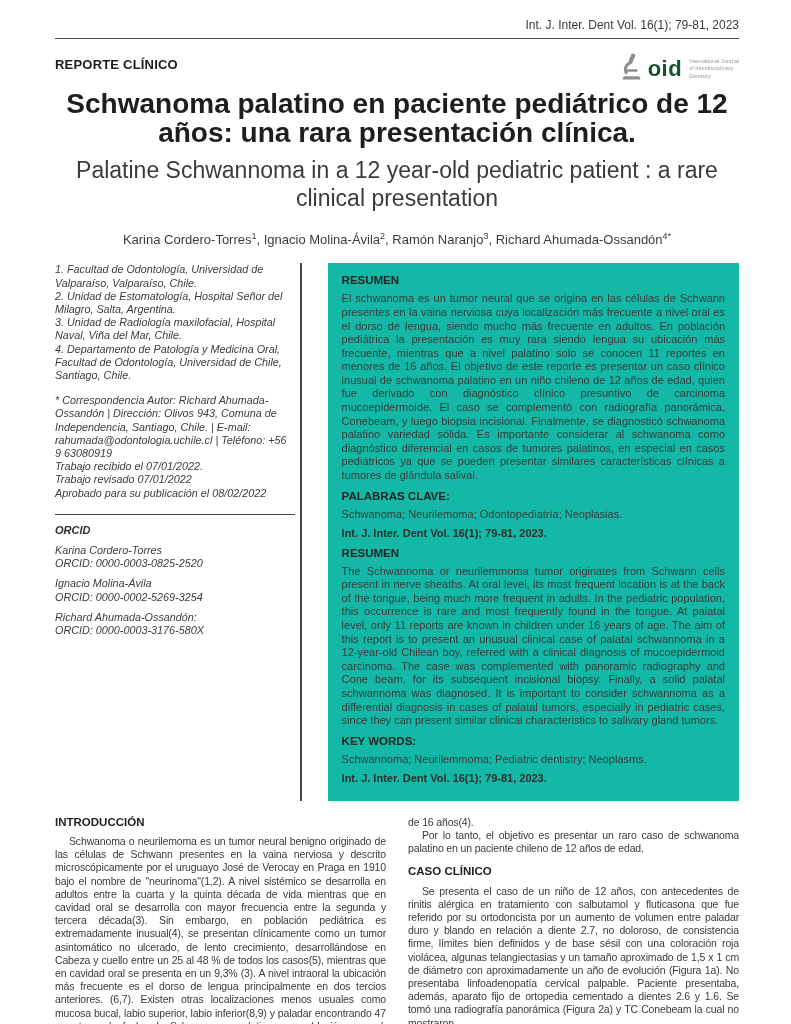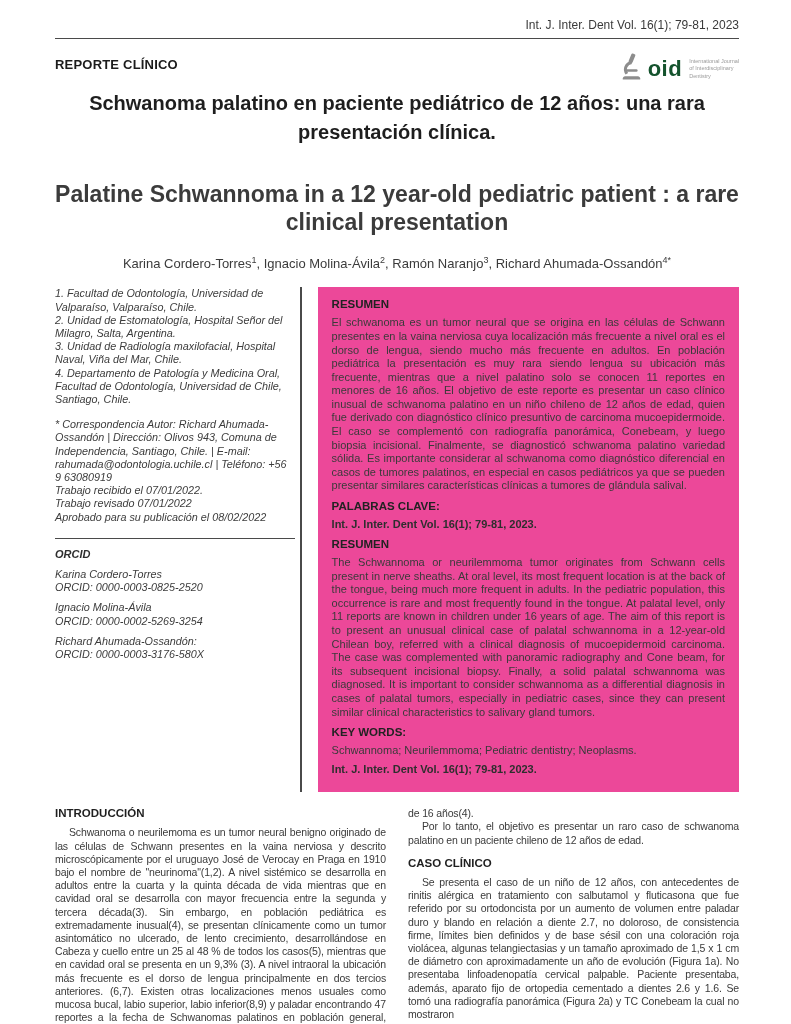--- a/index.html
+++ b/index.html
@@ -16,30 +16,30 @@
   .top-ref { text-align:right; font-size:12px; line-height:14px; color:#3a3a3a; margin-top:2px; }
   .rule { border-top:1.4px solid #4a4a4a; margin-top:6px; }
   .doi { text-align:right; font-size:12.5px; color:#3a3a3a; margin-top:7px; }
   .header-row { display:flex; justify-content:space-between; align-items:flex-start; margin-top:14px; height:42px;gap:20px; }
   .article-type { font-size:13px; font-weight:bold; color:#1c1c1c; letter-spacing:0.2px; padding-top:4px; }
   .logo { display:flex; align-items:center; gap:4px; }
   .logo-text { font-size:22px; color:#14532d; font-weight:bold; letter-spacing:0.5px; }
   .logo-tagline { font-size:5.5px; line-height:1.35; color:#9a9a9a; white-space:pre-line; margin-left:3px; }
 
   
-  .title-es { text-align:center; font-size:20px; line-height:29px; font-weight:bold; color:#1e1e1e; margin-top:4px; }
-  .title-en { text-align:center; font-size:23px; line-height:28px; font-weight:bold; color:#3b3b3b; margin-top:33px; }
+  .title-es { text-align:center; font-size:28px; line-height:29px; font-weight:bold; color:#1e1e1e; margin-top:4px; }
+  .title-en { text-align:center; font-size:23px; line-height:28px; font-weight:normal; color:#3b3b3b; margin-top:9px; }
   .authors  { text-align:center; font-size:13px; color:#3b3b3b; margin-top:19px; }
   .authors sup { font-size:9px; }
 
   
   .main-grid { display:flex; margin-top:16px; align-items:stretch; }
   .left-col { width:240px; flex:none; font-style:italic; font-size:10.8px; line-height:13.2px; color:#3c3c3c; }
   .v-divider { width:1.6px; background:#4a4a4a; flex:none; margin-left:5px; }
-  .gray-box { flex:1; background:#ec4899; margin-left:16px; padding:11px 14px 9px 14px; }
+  .gray-box { flex:1; background:#14b8a6; margin-left:26px; padding:11px 14px 9px 14px; }
 
   .left-col p { margin:0; }
   .left-col .block { margin-bottom:12px; }
   .left-hr { border-top:1.3px solid #4a4a4a; margin:14px 0 9px 0; }
   .orcid-title { font-weight:bold; font-size:11px; margin-bottom:7px; color:#2e2e2e; }
   .orcid-entry { margin-bottom:7px; }
 
   .box-h { font-size:11.5px; font-weight:bold; color:#222222; margin-bottom:6px; }
   .box-p { font-size:11px; line-height:13.6px; text-align:justify; color:#3a3a3a; margin-bottom:7px; }
   .box-line { font-size:11px; color:#3a3a3a; margin-bottom:7px; }
@@ -118,20 +118,21 @@
         </div>
       </div>
     </div>
 
     <div class="v-divider"></div>
 
     <div class="gray-box">
       <div class="box-h">RESUMEN</div>
       <div class="box-p">El schwanoma es un tumor neural que se origina en las células de Schwann presentes en la vaina nerviosa cuya localización más frecuente a nivel oral es el dorso de lengua, siendo mucho más frecuente en adultos. En población pediátrica la presentación es muy rara siendo lengua su ubicación más frecuente, mientras que a nivel palatino solo se conocen 11 reportes en menores de 16 años. El objetivo de este reporte es presentar un caso clínico inusual de schwanoma palatino en un niño chileno de 12 años de edad, quien fue derivado con diagnóstico clínico presuntivo de carcinoma mucoepidermoide. El caso se complementó con radiografía panorámica, Conebeam, y luego biopsia incisional. Finalmente, se diagnosticó schwanoma palatino variedad sólida. Es importante considerar al schwanoma como diagnóstico diferencial en casos de tumores palatinos, en especial en casos pediátricos ya que se pueden presentar similares características clínicas a tumores de glándula salival.</div>
       <div class="box-h">PALABRAS CLAVE:</div>
+      <div class="box-line">Schwanoma; Neurilemoma; Odontopediatría; Neoplasias.</div>
       <div class="box-cite">Int. J. Inter. Dent Vol. 16(1); 79-81, 2023.</div>
       <div class="box-h">RESUMEN</div>
       <div class="box-p">The Schwannoma or neurilemmoma tumor originates from Schwann cells present in nerve sheaths. At oral level, its most frequent location is at the back of the tongue, being much more frequent in adults. In the pediatric population, this occurrence is rare and most frequently found in the tongue. At palatal level, only 11 reports are known in children under 16 years of age. The aim of this report is to present an unusual clinical case of palatal schwannoma in a 12-year-old Chilean boy, referred with a clinical diagnosis of mucoepidermoid carcinoma. The case was complemented with panoramic radiography and Cone beam, for its subsequent incisional biopsy. Finally, a solid palatal schwannoma was diagnosed. It is important to consider schwannoma as a differential diagnosis in cases of palatal tumors, especially in pediatric cases, since they can present similar clinical characteristics to salivary gland tumors.</div>
       <div class="box-h">KEY WORDS:</div>
       <div class="box-line">Schwannoma; Neurilemmoma; Pediatric dentistry; Neoplasms.</div>
       <div class="box-cite">Int. J. Inter. Dent Vol. 16(1); 79-81, 2023.</div>
     </div>
 
   </div>
 

